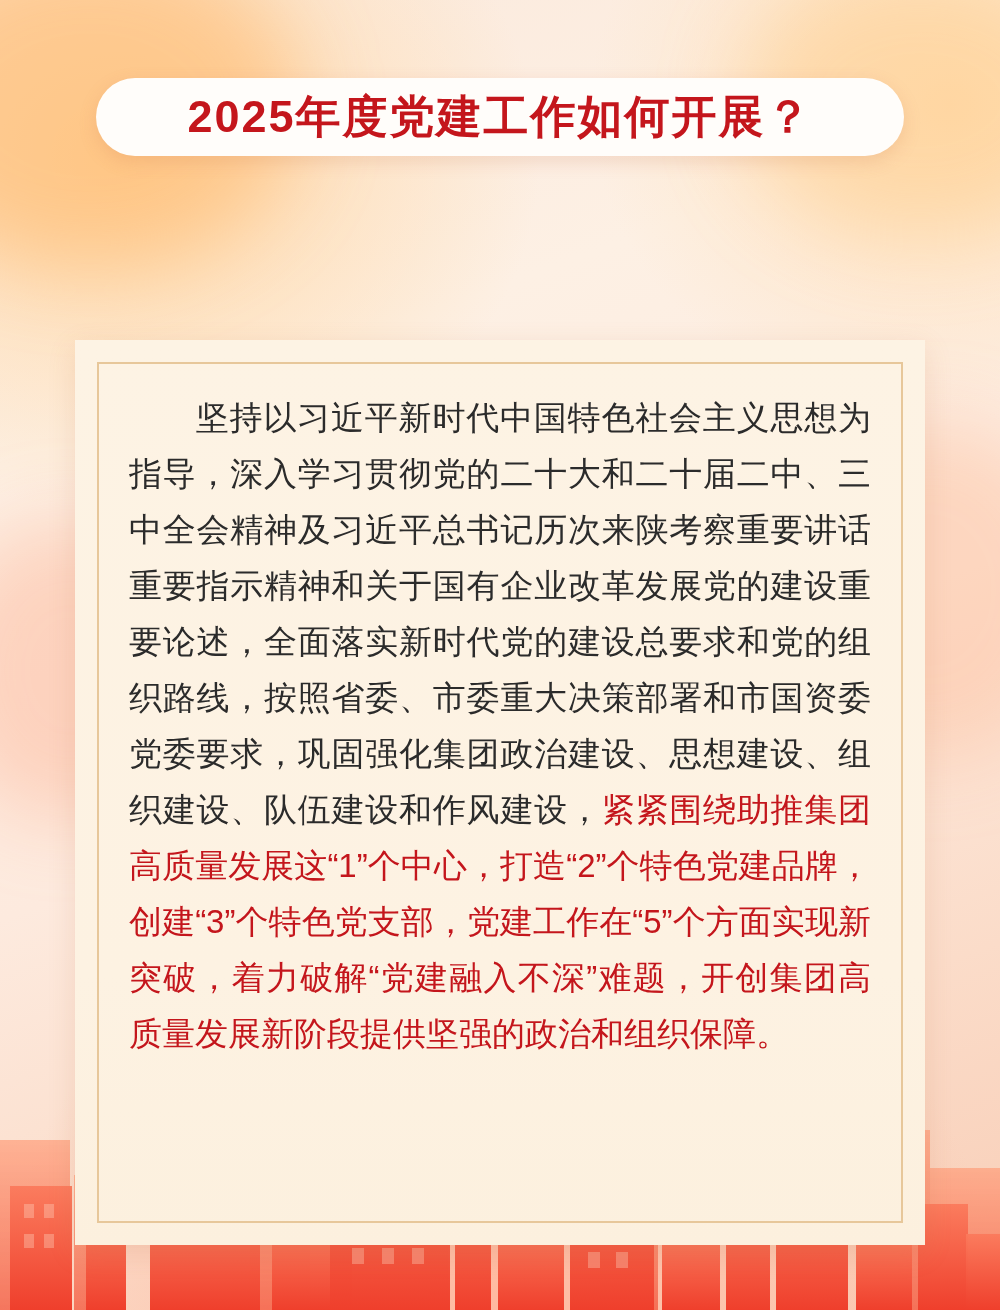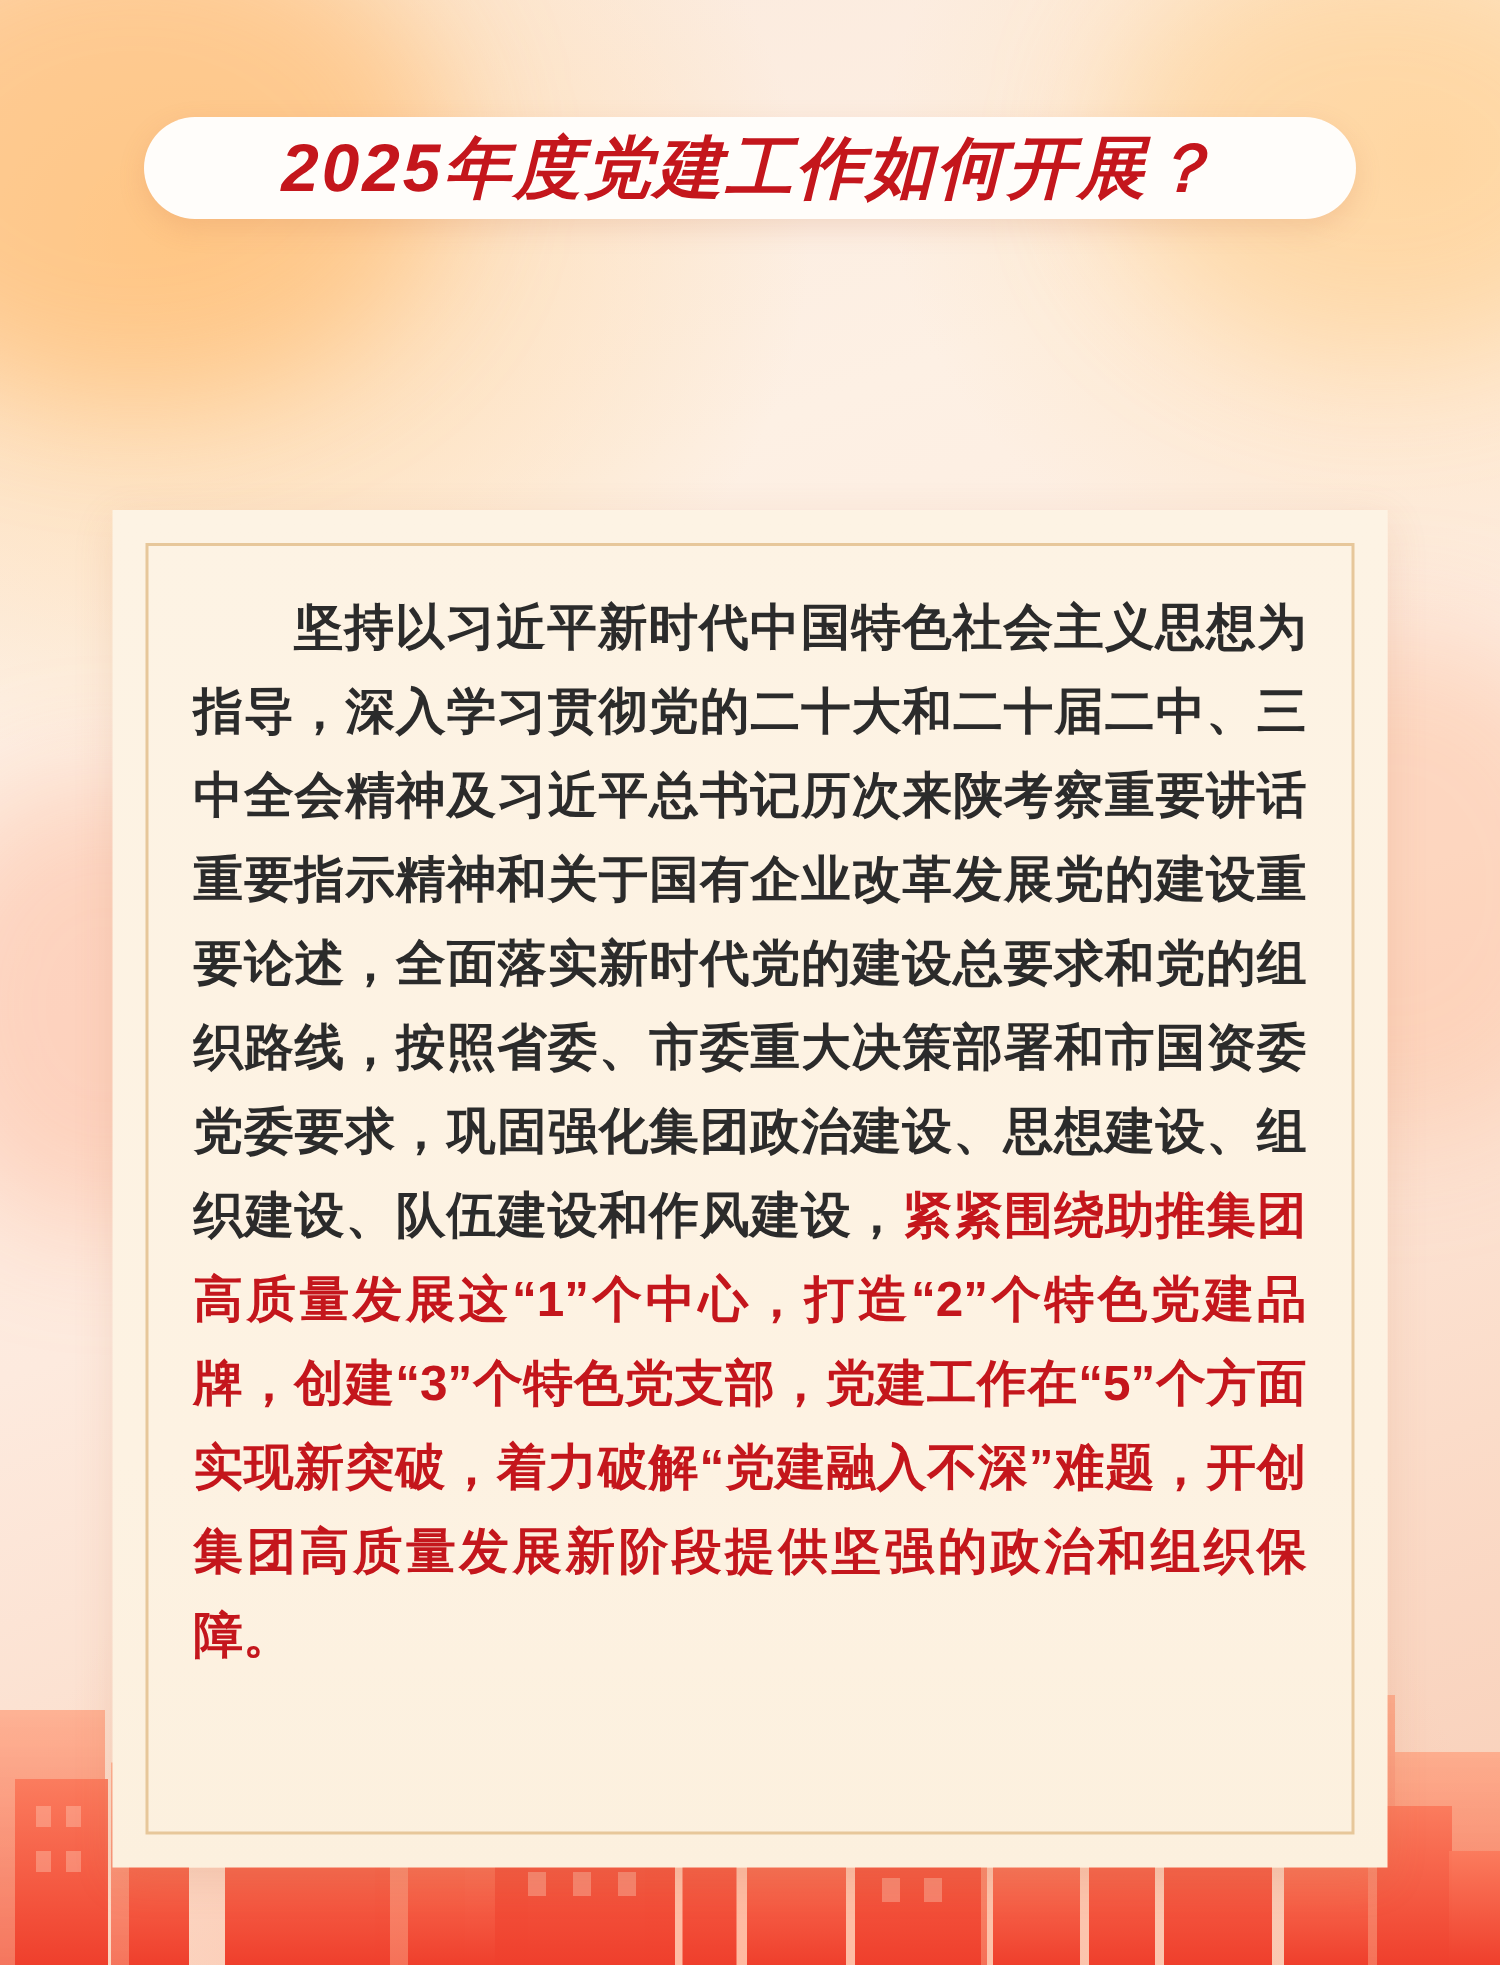--- a/index.html
+++ b/index.html
@@ -47,29 +47,28 @@
     pointer-events: none;
   }
 
   
   .title-pill {
     position: absolute;
     left: 50%;
     transform: translateX(-50%);
     top: 78px;
     width: 808px;
-    height: 68px;
+    height: 78px;
     background: #fffdfa;
     border-radius: 40px;
     box-shadow: 0 6px 18px rgba(200,110,70,.18);
     display: flex;
     align-items: center;
     justify-content: center;
     z-index: 5;
-    font-style: italic;
   }
   .title-pill .title-text {
     font-size: 45px;
     font-weight: bold;
     letter-spacing: 2px;
     color: #c4161c;
     white-space: nowrap;
     font-family: "Liberation Sans", "DejaVu Sans", sans-serif;
   }
 
@@ -111,21 +110,20 @@
     box-shadow: 0 8px 26px rgba(190,110,70,.16);
     z-index: 3;
   }
   .card-inner {
     position: absolute;
     left: 22px;
     top: 22px;
     right: 22px;
     bottom: 22px;
     border: 2px solid #e7c79a;
-    font-weight: bold;
   }
   .card-body {
     position: absolute;
     left: 30px;
     right: 30px;
     top: 26px;
     font-size: 33px;
     line-height: 56px;
     color: #2b2b2b;
     text-align: justify;

